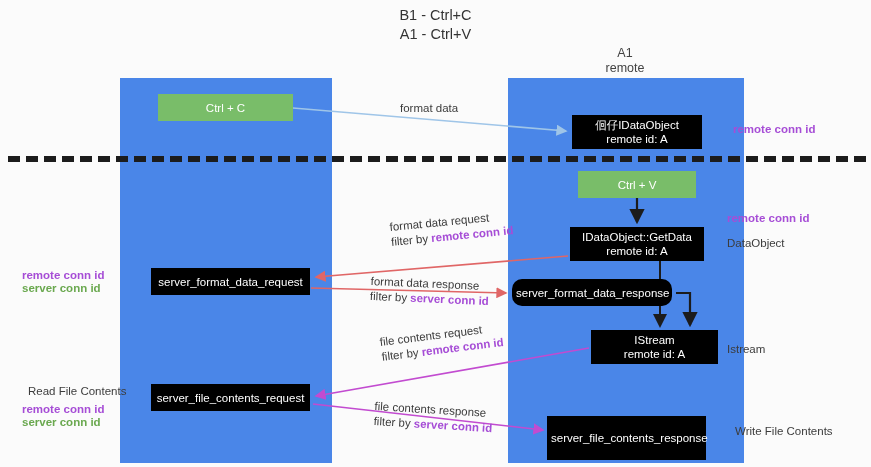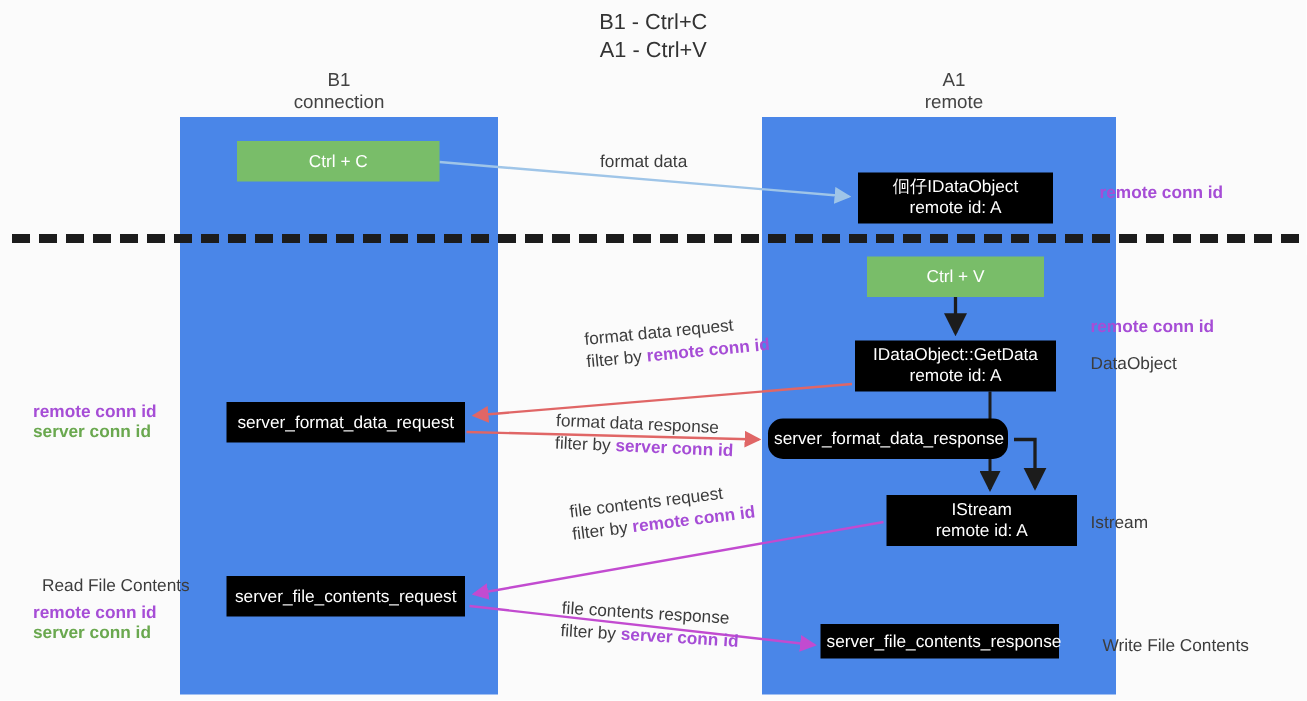--- a/index.html
+++ b/index.html
@@ -38,21 +38,21 @@
 
   .lane-head {
     position: absolute;
     text-align: center;
     font-size: 12.5px;
     color: #434343;
     line-height: 15px;
     width: 212px;
   }
   #head-b1 { left: 120px; top: 46px; }
-  #head-a1 { left: 518px; top: 46px; width: 236px; }
+  #head-a1 { left: 507px; top: 46px; width: 236px; }
 
   
   .divider {
     position: absolute;
     left: 8px;
     top: 156px;
     width: 858px;
     height: 0;
     border-top: 6px dashed #1c1c1c;
   }
@@ -75,21 +75,21 @@
   .node .l2 { font-size: 11.5px; }
 
   #n-ctrlc   { left: 158px; top: 94px;  width: 135px; height: 27px; }
   #n-idoobj  { left: 572px; top: 115px; width: 130px; height: 34px; }
   #n-ctrlv   { left: 578px; top: 171px; width: 118px; height: 27px; }
   #n-getdata { left: 570px; top: 227px; width: 134px; height: 34px; }
   #n-sfreq   { left: 151px; top: 268px; width: 159px; height: 27px; }
   #n-sfres   { left: 512px; top: 279px; width: 160px; height: 27px; border-radius: 10px; }
   #n-istream { left: 591px; top: 330px; width: 127px; height: 34px; }
   #n-sfcreq  { left: 151px; top: 384px; width: 159px; height: 27px; }
-  #n-sfcres  { left: 547px; top: 416px; width: 159px; height: 23px; }
+  #n-sfcres  { left: 547px; top: 416px; width: 159px; height: 44px; }
 
   
   .lbl {
     position: absolute;
     font-size: 11.5px;
     color: #3c3c3c;
     line-height: 14px;
     white-space: nowrap;
   }
   .lbl.purple { color: #a64dd6; font-weight: bold; }
@@ -127,24 +127,20 @@
 </head>
 <body>
 
 <div id="canvas">
 
   <div class="title">
     <div>B1 - Ctrl+C</div>
     <div>A1 - Ctrl+V</div>
   </div>
 
-  <div class="lane-head" id="head-b1">
-    <div>B1</div>
-    <div>connection</div>
-  </div>
   <div class="lane-head" id="head-a1">
     <div>A1</div>
     <div>remote</div>
   </div>
 
   <div class="lane" id="lane-b1"></div>
   <div class="lane" id="lane-a1"></div>
 
   <svg class="edges" viewBox="0 0 871 467">
     <defs>

